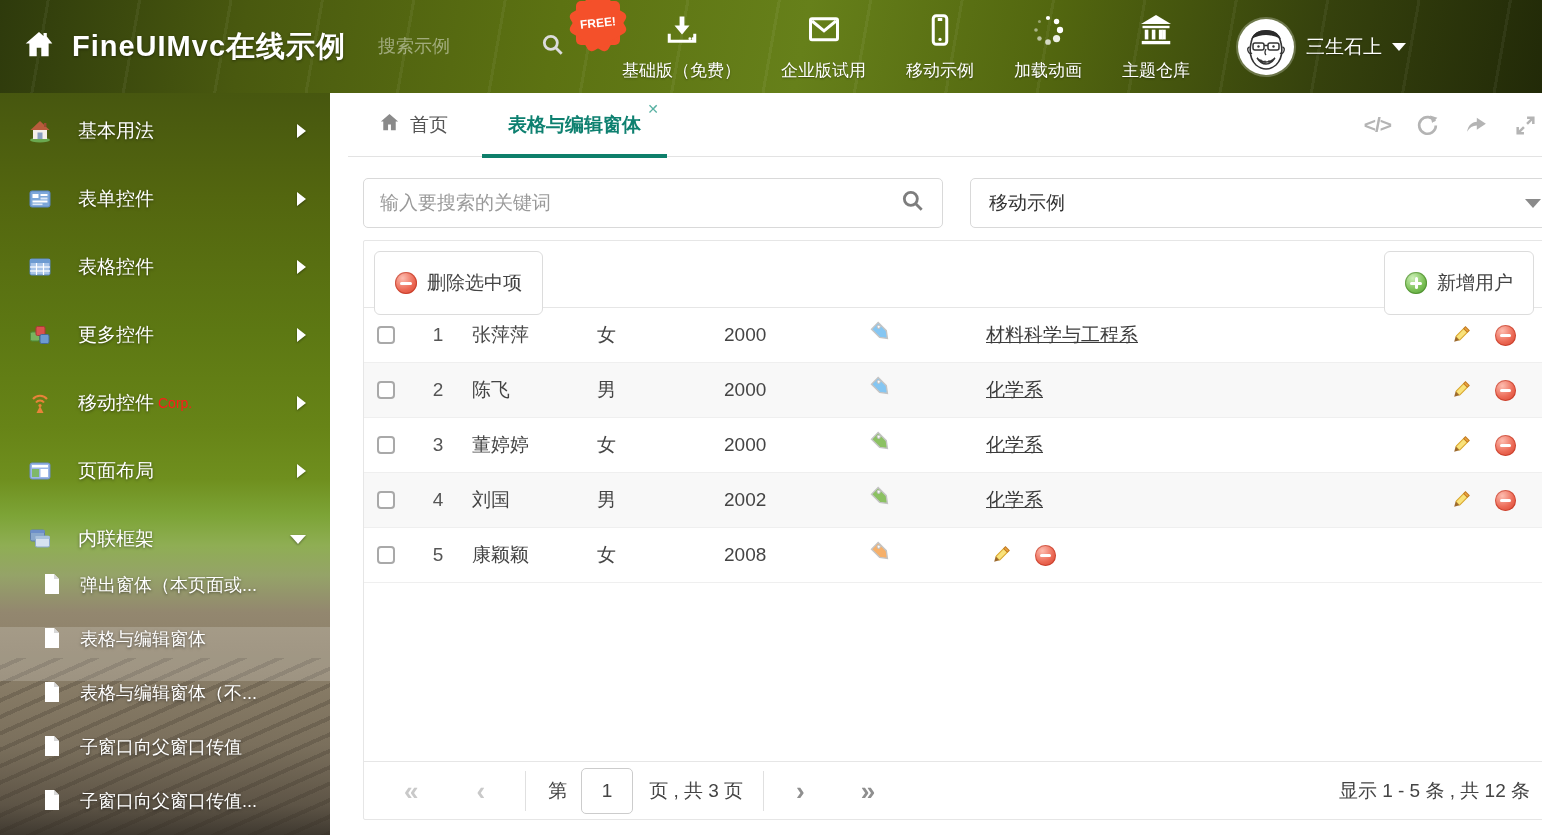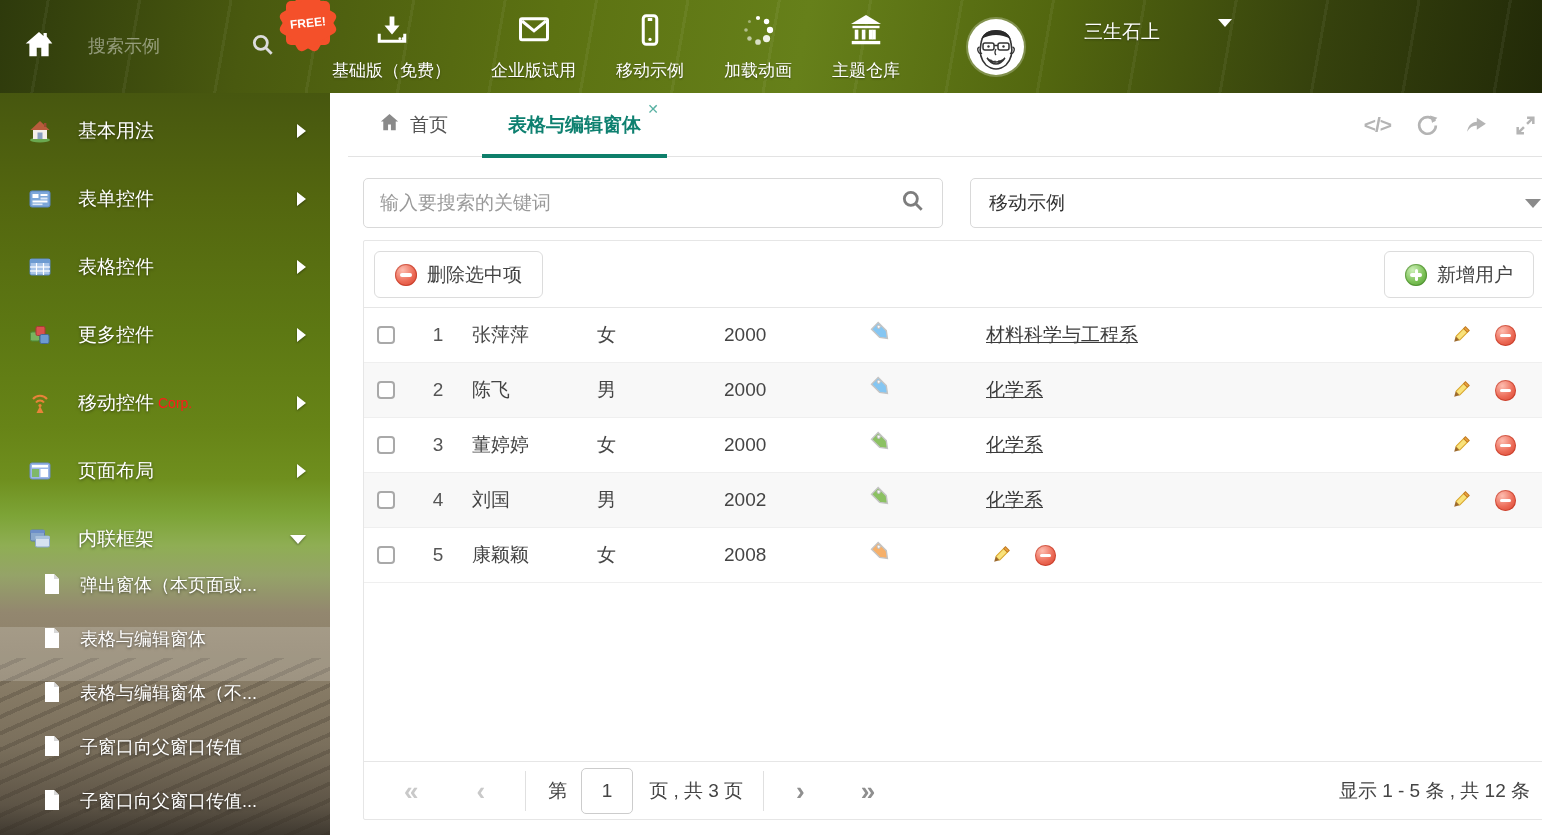--- a/index.html
+++ b/index.html
@@ -23,21 +23,21 @@
   .hdr-search input::placeholder { color:rgba(255,255,255,.45); }
   .hdr-search .mag { margin-left:12px; }
   .hdr-nav { display:flex; align-items:flex-start; margin-left:56px; gap:40px; z-index:2; }
   .hdr-item { display:flex; flex-direction:column; align-items:center; gap:7px; cursor:pointer; position:relative; }
   .hdr-item .lbl { font-size:17px; white-space:nowrap; text-shadow:0 1px 2px rgba(0,0,0,.4); }
   .free-badge { position:absolute; left:-46px; top:-11px; width:44px; height:44px; z-index:3; }
   .free-badge i { position:absolute; inset:0; background:#f4502a; border-radius:5px; }
   .free-badge i:nth-child(2){ transform:rotate(30deg);} .free-badge i:nth-child(3){ transform:rotate(60deg);}
   .free-badge span { position:absolute; inset:0; display:flex; align-items:center; justify-content:center;
     font-size:12px; font-weight:bold; color:#fff; transform:rotate(-6deg); z-index:2; }
-  .user { display:flex; margin-left:68px; z-index:2; cursor:pointer;gap:48px; }
+  .user { display:flex; align-items:center; margin-left:48px; z-index:2; cursor:pointer; }
   .avatar { width:56px; height:56px; border-radius:50%; background:#fff; overflow:hidden; flex:0 0 auto;
     box-shadow:0 0 0 2px rgba(255,255,255,.25); }
   .user .uname { font-size:19px; margin-left:12px; white-space:nowrap; text-shadow:0 1px 2px rgba(0,0,0,.4); }
   .caret-down { display:inline-block; width:0; height:0; border-left:7px solid transparent;
     border-right:7px solid transparent; border-top:8px solid #fff; margin-left:10px; }
 
   
   .sidebar {
     position:absolute; left:0; top:93px; width:330px; height:742px; z-index:20;
     background:linear-gradient(180deg,#47570f 0%,#53660f 14%,#5d7813 32%,#678417 45%,#6f8f1e 52%,#7da437 57%,#8fae54 61%,#95a368 65%,#93876f 70%,#8a7e68 78%,#7a6f5c 88%,#5d5446 96%,#3f3930 100%);
@@ -79,21 +79,21 @@
   .kw-box input::placeholder { color:#9a9a9a; }
   .filter-box { position:absolute; left:607px; top:0; width:590px; height:50px; border:1px solid #d9d9d9;
     border-radius:5px; display:flex; align-items:center; padding:0 18px; cursor:pointer; }
   .filter-box .fval { font-size:19px; color:#333; flex:1; }
   .filter-box .caret { width:0; height:0; border-left:8px solid transparent; border-right:8px solid transparent;
     border-top:9px solid #8a8a8a; }
 
   .panel { position:absolute; left:15px; top:147px; width:1182px; height:580px;
     border:1px solid #e6e6e6; border-radius:2px; display:flex; flex-direction:column; }
   .gtoolbar { height:67px; border-bottom:1px solid #e6e6e6; position:relative; }
-  .btn { position:absolute; top:10px; height:47px; background:#fff; border:1px solid #dcdcdc; border-radius:6px;
+  .btn { position:absolute; top:10px; height:64px; background:#fff; border:1px solid #dcdcdc; border-radius:6px;
     display:flex; align-items:center; gap:10px; padding:0 20px; font-size:19px; color:#444; cursor:pointer; }
   .btn-del { left:10px; } .btn-add { right:10px; }
   .ico-minus,.ico-plus { width:22px; height:22px; border-radius:50%; position:relative; flex:0 0 auto; }
   .ico-minus { background:radial-gradient(circle at 35% 28%, #fdbdb0, #ec6a56 55%, #d6402c 100%);
     box-shadow:inset 0 0 0 1px rgba(180,40,20,.5); }
   .ico-minus::after { content:""; position:absolute; left:5px; right:5px; top:9.5px; height:3.5px; background:#fff; border-radius:2px; }
   .ico-plus { background:radial-gradient(circle at 35% 28%, #cdf0b8, #7cc157 55%, #4f9a32 100%);
     box-shadow:inset 0 0 0 1px rgba(60,120,30,.5); }
   .ico-plus::before { content:""; position:absolute; left:5px; right:5px; top:9.5px; height:3.5px; background:#fff; border-radius:2px; }
   .ico-plus::after { content:""; position:absolute; top:5px; bottom:5px; left:9.5px; width:3.5px; background:#fff; border-radius:2px; }
@@ -131,20 +131,21 @@
 </style>
 </head>
 <body>
 
 <div class="header">
   <span class="logo-home">
     <svg width="34" height="34" viewBox="0 0 24 24">
         <path fill="#fff" d="M12 2.8 2.6 11h2.6v9h5.2v-6h3.2v6h5.2v-9h2.6L17.5 6V3.6h-2.3v2.1L12 2.8z"></path>
       </svg>
   </span>
+  <span class="app-title">FineUIMvc在线示例</span>
 
   <div class="hdr-search">
     <input placeholder="搜索示例" style="">
     <span class="mag">
       <svg width="26" height="26" viewBox="0 0 24 24" fill="none" stroke="#dcdcdc" stroke-width="2.6">
         <circle cx="10" cy="10" r="6"></circle>
           <line x1="14.5" y1="14.5" x2="20" y2="20"></line>
         </svg>
     </span>
   </div>

